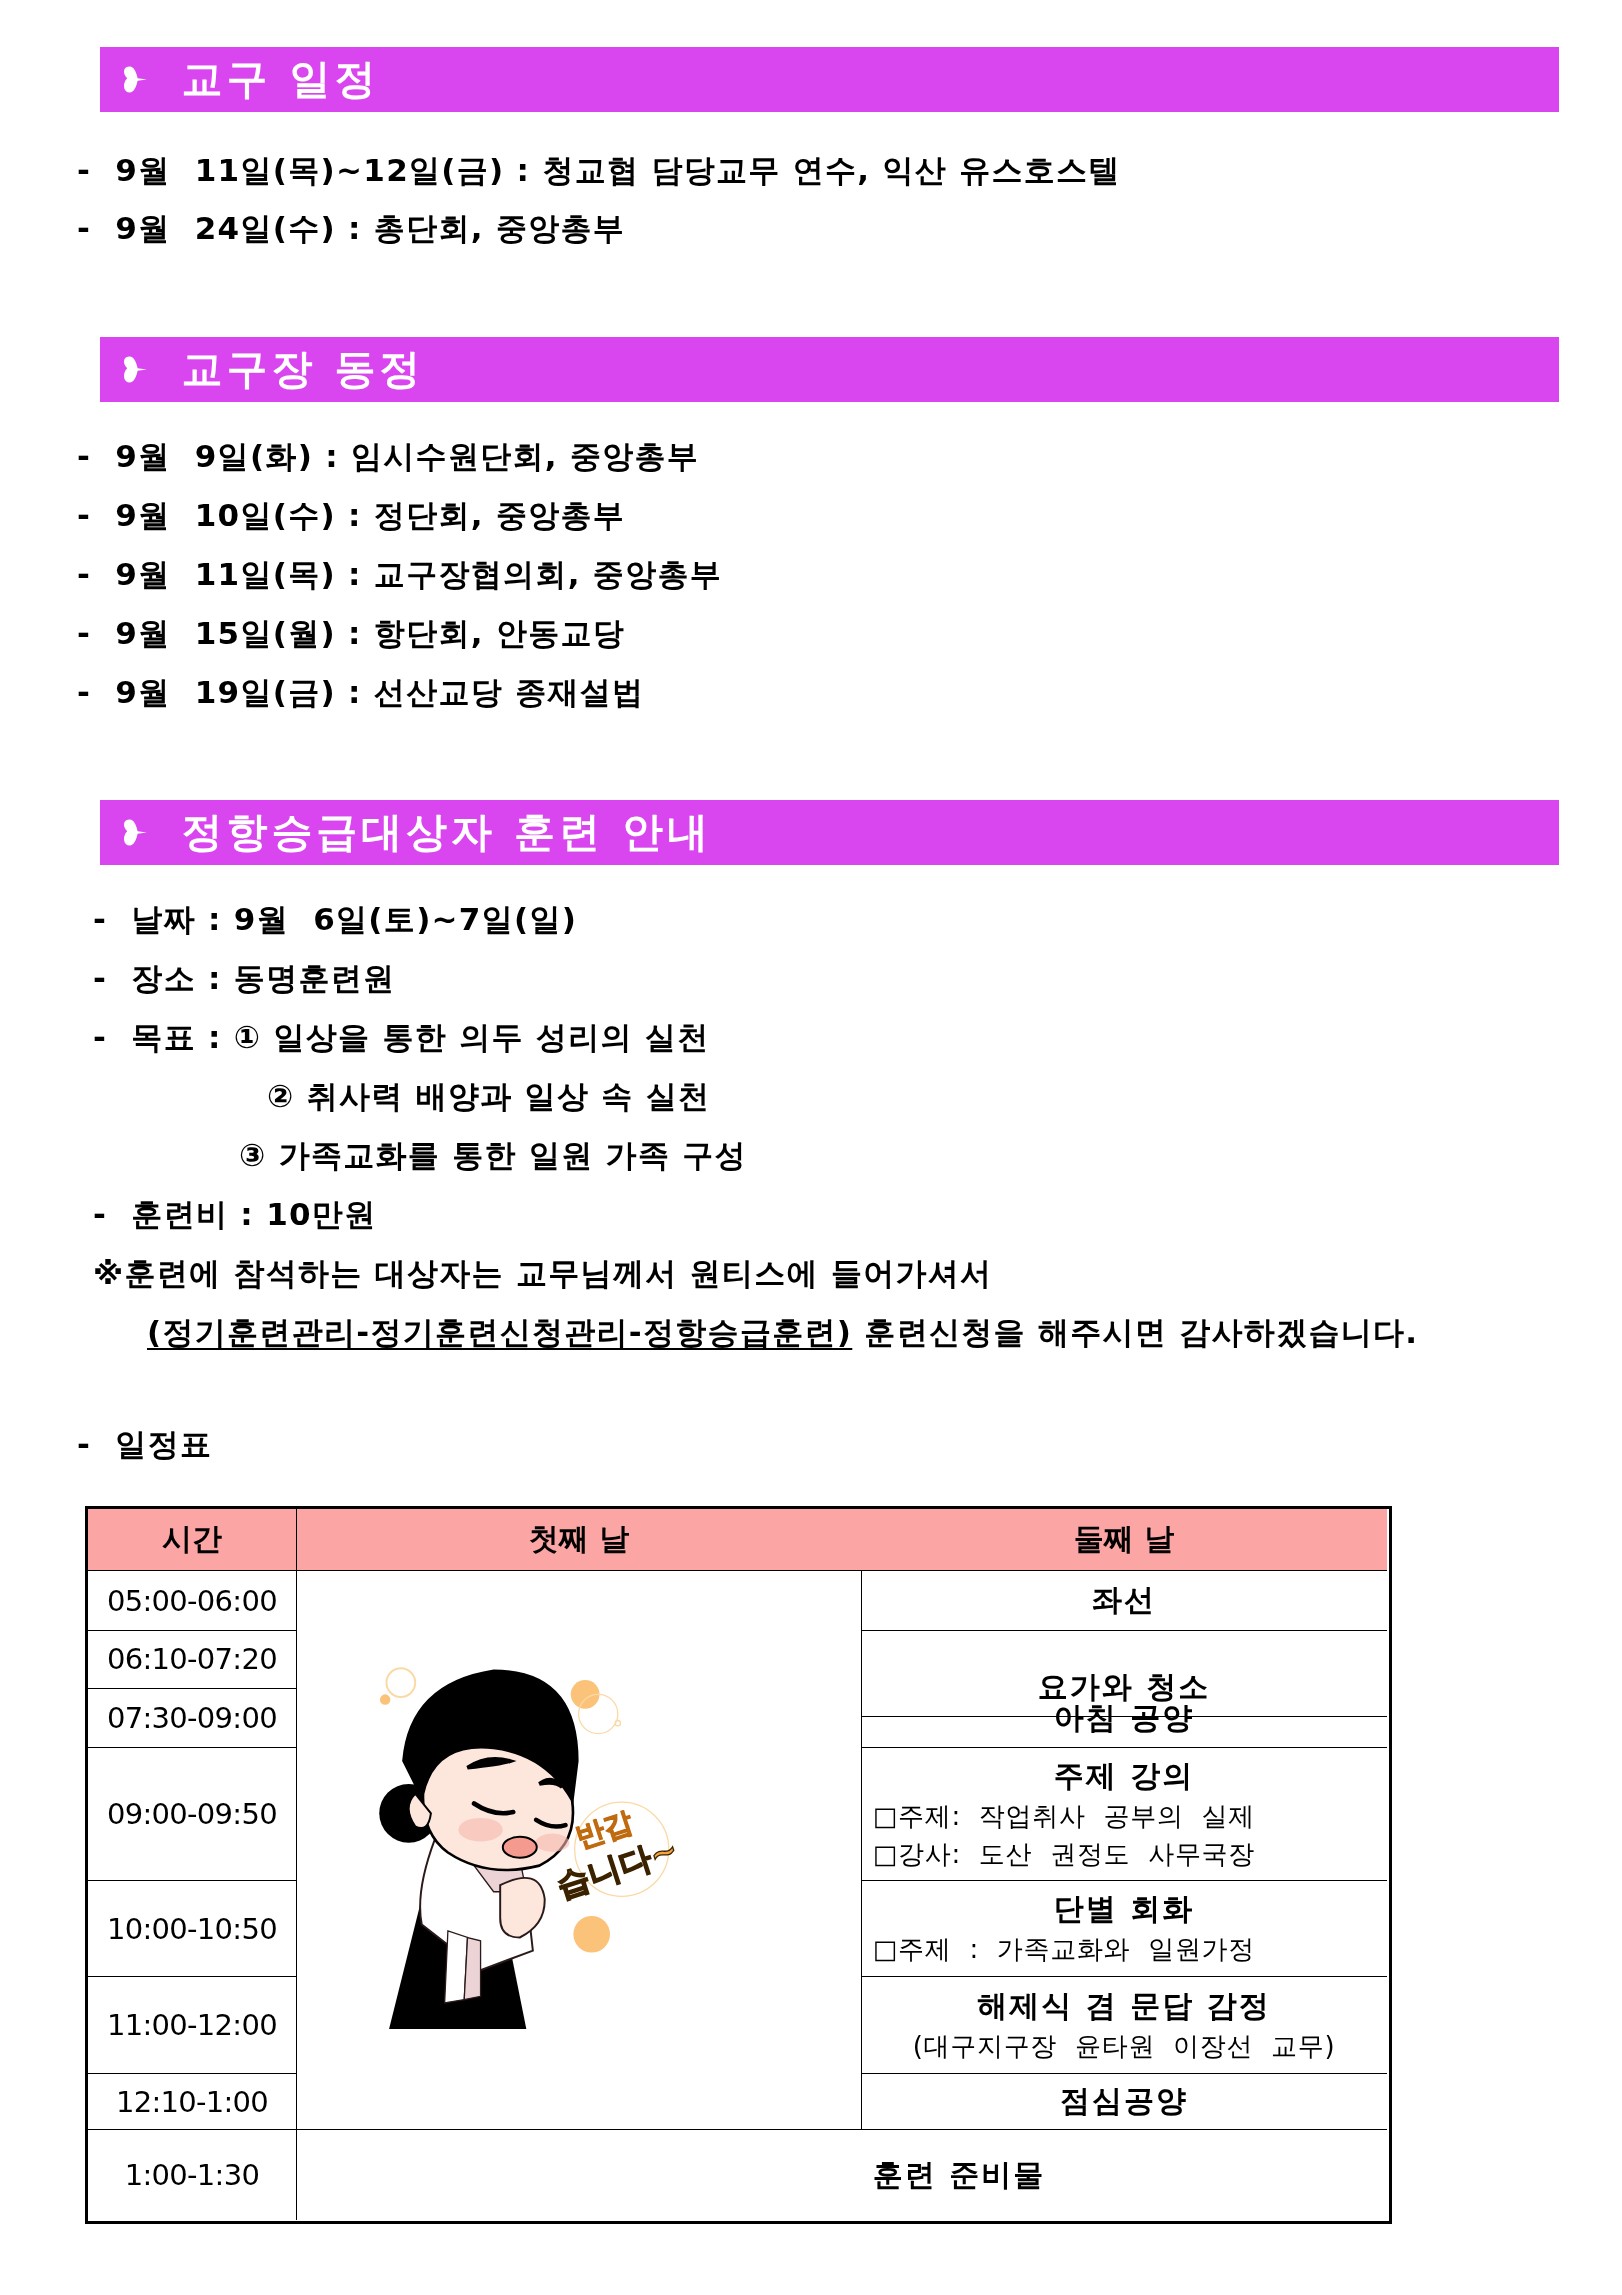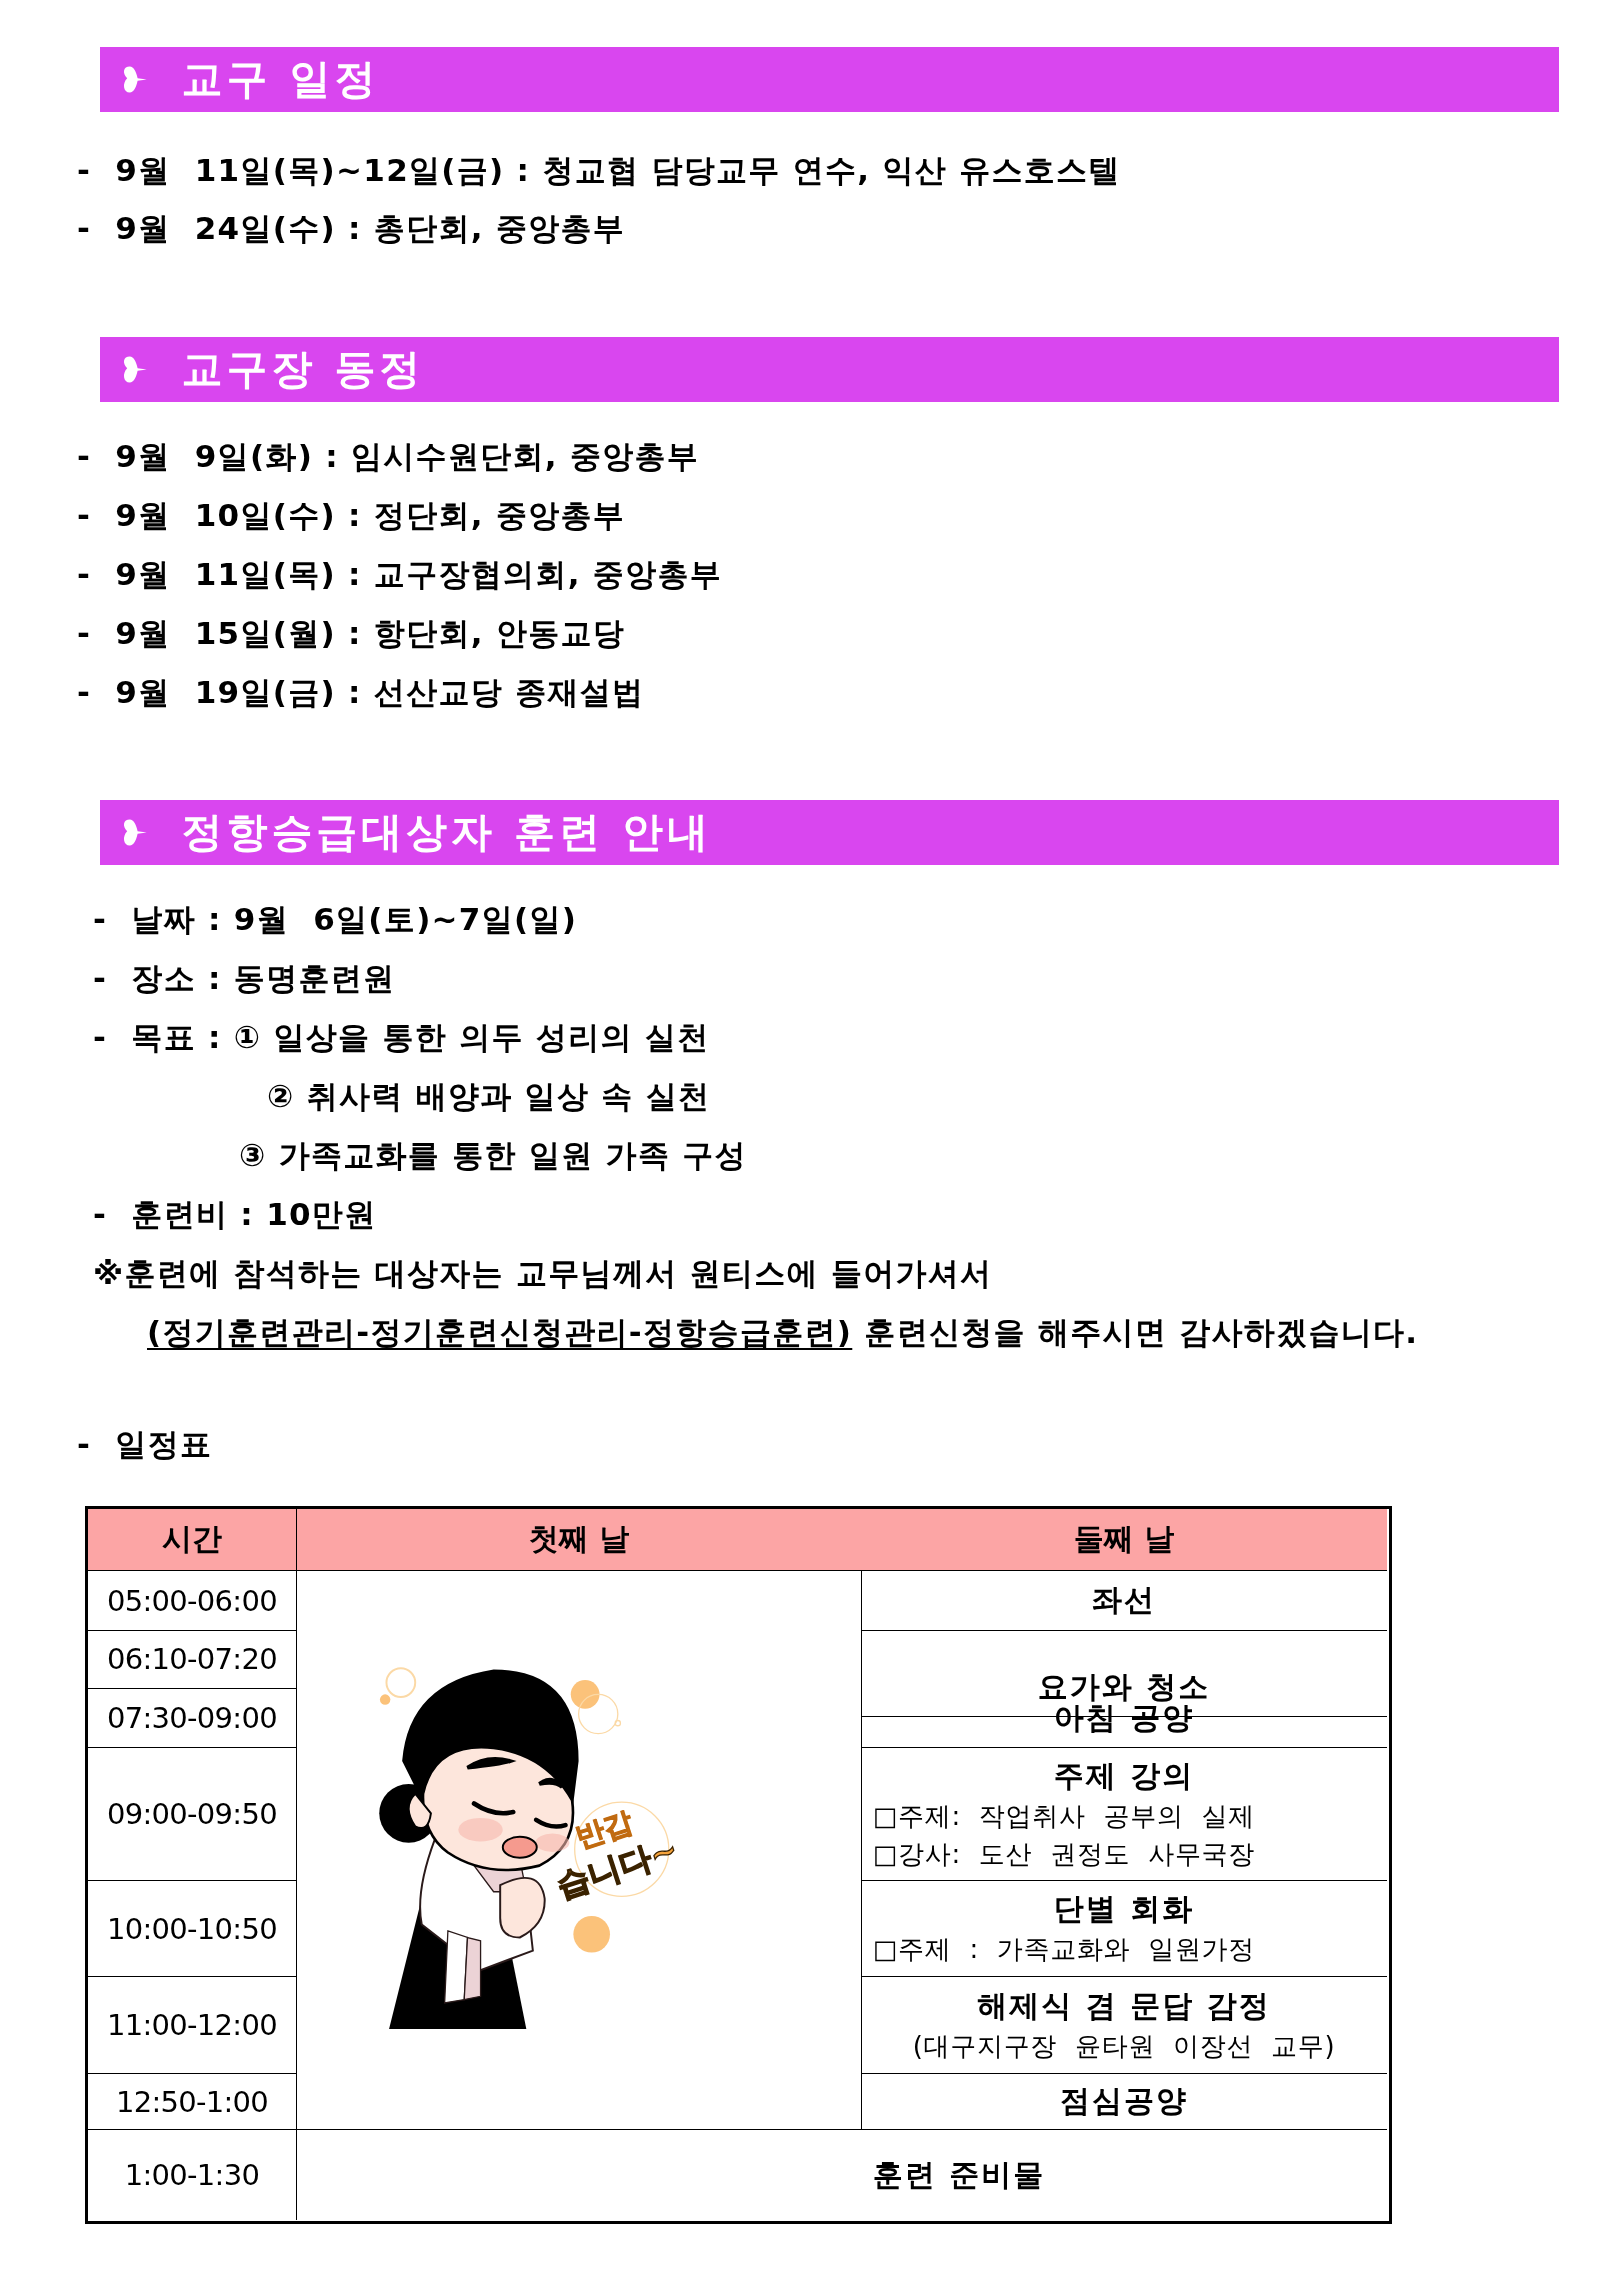--- a/index.html
+++ b/index.html
@@ -99,21 +99,21 @@
   <div class="cell hdr" style="left:0; top:0; width:209px; height:62px;">시간</div>
   <div class="cell hdr" style="left:209px; top:0; width:565px; height:62px;">첫째 날</div>
   <div class="cell hdr noright" style="left:773px; top:0; width:526px; height:62px;">둘째 날</div>
 
   <div class="cell time" style="left:0; top:62px; width:209px; height:60px;">05:00-06:00</div>
   <div class="cell time" style="left:0; top:121px; width:209px; height:59px;">06:10-07:20</div>
   <div class="cell time" style="left:0; top:180px; width:209px; height:59px;">07:30-09:00</div>
   <div class="cell time" style="left:0; top:239px; width:209px; height:133px;">09:00-09:50</div>
   <div class="cell time" style="left:0; top:372px; width:209px; height:96px;">10:00-10:50</div>
   <div class="cell time" style="left:0; top:468px; width:209px; height:97px;">11:00-12:00</div>
-  <div class="cell time" style="left:0; top:565px; width:209px; height:56px;">12:50-1:00</div>
+  <div class="cell time" style="left:0; top:565px; width:209px; height:56px;">12:10-1:00</div>
   <div class="cell time nobottom" style="left:0; top:621px; width:209px; height:90px;">1:00-1:30</div>
 
   <div class="cell" style="left:209px; top:62px; width:565px; height:559px;">
     <svg class="illus" style="left:79px; top:72px;" width="366" height="406" viewBox="0 0 560 620">
 
       <circle cx="38" cy="60" r="22" fill="none" stroke="#fbd9a6" stroke-width="3"></circle>
       <circle cx="14" cy="86" r="8" fill="#fbc27a"></circle>
       <circle cx="320" cy="78" r="22" fill="#fbc27a"></circle>
       <circle cx="340" cy="108" r="30" fill="none" stroke="#fbd9a6" stroke-width="2"></circle>
       <circle cx="370" cy="122" r="4" fill="none" stroke="#fbd9a6" stroke-width="2"></circle>

